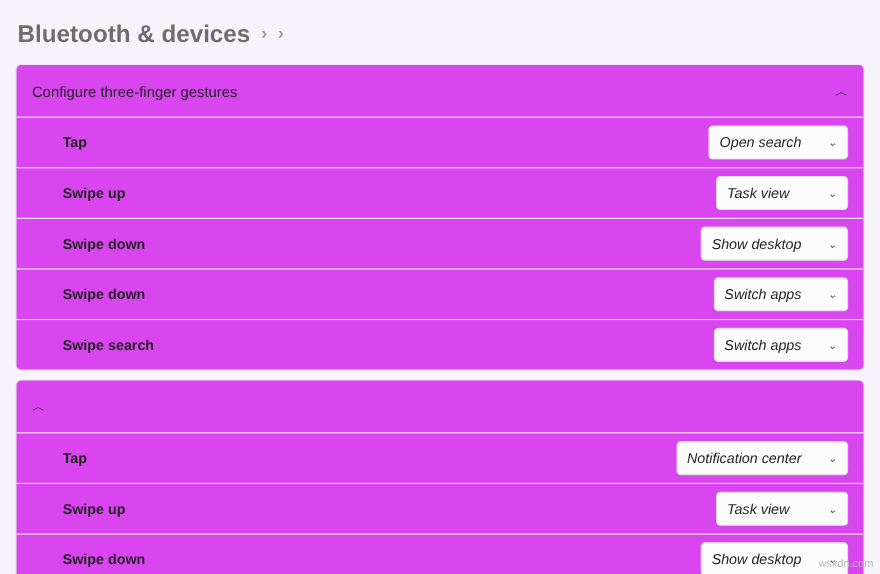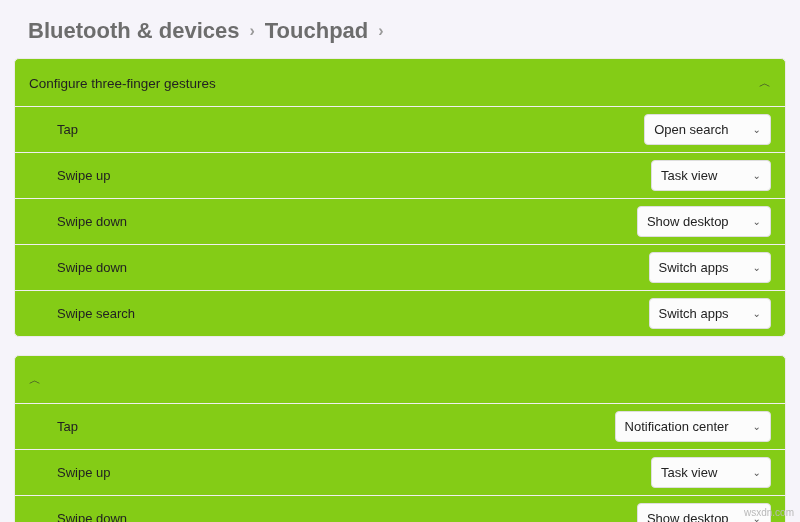--- a/index.html
+++ b/index.html
@@ -8,31 +8,31 @@
       background: #f6f4fa;
       width: 800px;
       height: 522px;
       overflow: hidden;
       color: #1a1a1a;
       font-size: 13px;
     }
     .breadcrumb {
       display: flex;
       align-items: center;
-      padding: 18px 28px 14px;
+      padding: 18px 16px 14px;
       gap: 10px;
       font-size: 22px;
       font-weight: 600;
     }
     .breadcrumb .crumb { color: #6d6d6d; cursor: pointer; }
     .breadcrumb .sep { color: #9a9a9a; font-size: 16px; }
     .breadcrumb .current { color: #1a1a1a; }
     .panel {
-      margin: 0 14px 18px;
-      background: #84cc16;
+      margin: 0 14px 8px;
+      background: #d946ef;
       border: 1px solid #eceaea;
       border-radius: 5px;
     }
     .section-header {
       display: flex;
       align-items: center;
       justify-content: space-between;
       padding: 16px 14px 14px 14px;
       cursor: pointer;
       font-size: 13.5px;
@@ -40,53 +40,53 @@
     }
     .section-header .chev { font-size: 12px; color: #333; }
     .row {
       display: flex;
       align-items: center;
       justify-content: space-between;
       border-top: 1px solid #efefef;
       padding: 7px 14px 7px 42px;
       min-height: 44px;
     }
-    .row .label { color: #222; }
+    .row .label { color: #222; font-weight: bold; }
     .dropdown {
       display: flex;
       align-items: center;
       justify-content: space-between;
       background: #fcfcfc;
       border: 1px solid #dedede;
       border-radius: 4px;
       padding: 7px 9px;
       min-width: 120px;
       cursor: pointer;
       font-size: 13px;
       color: #222;
       gap: 24px;
+      font-style: italic;
     }
     .dropdown .chev { font-size: 10px; color: #555; }
     .dd-wide { min-width: 156px; }
     .watermark {
       position: absolute;
       right: 6px;
       bottom: 4px;
       font-size: 10px;
       color: #b9b9b9;
       font-family: Arial, sans-serif;
     }
   </style>
 </head>
 <body>
 
 <div class="breadcrumb">
   <span class="crumb">Bluetooth &amp; devices</span>
   <span class="sep">›</span>
-  <span class="crumb">Touchpad</span>
   <span class="sep">›</span>
 </div>
 
 <div class="panel">
   <div class="section-header">
     <span>Configure three-finger gestures</span>
     <span class="chev">︿</span>
   </div>
 
   <div class="row">

